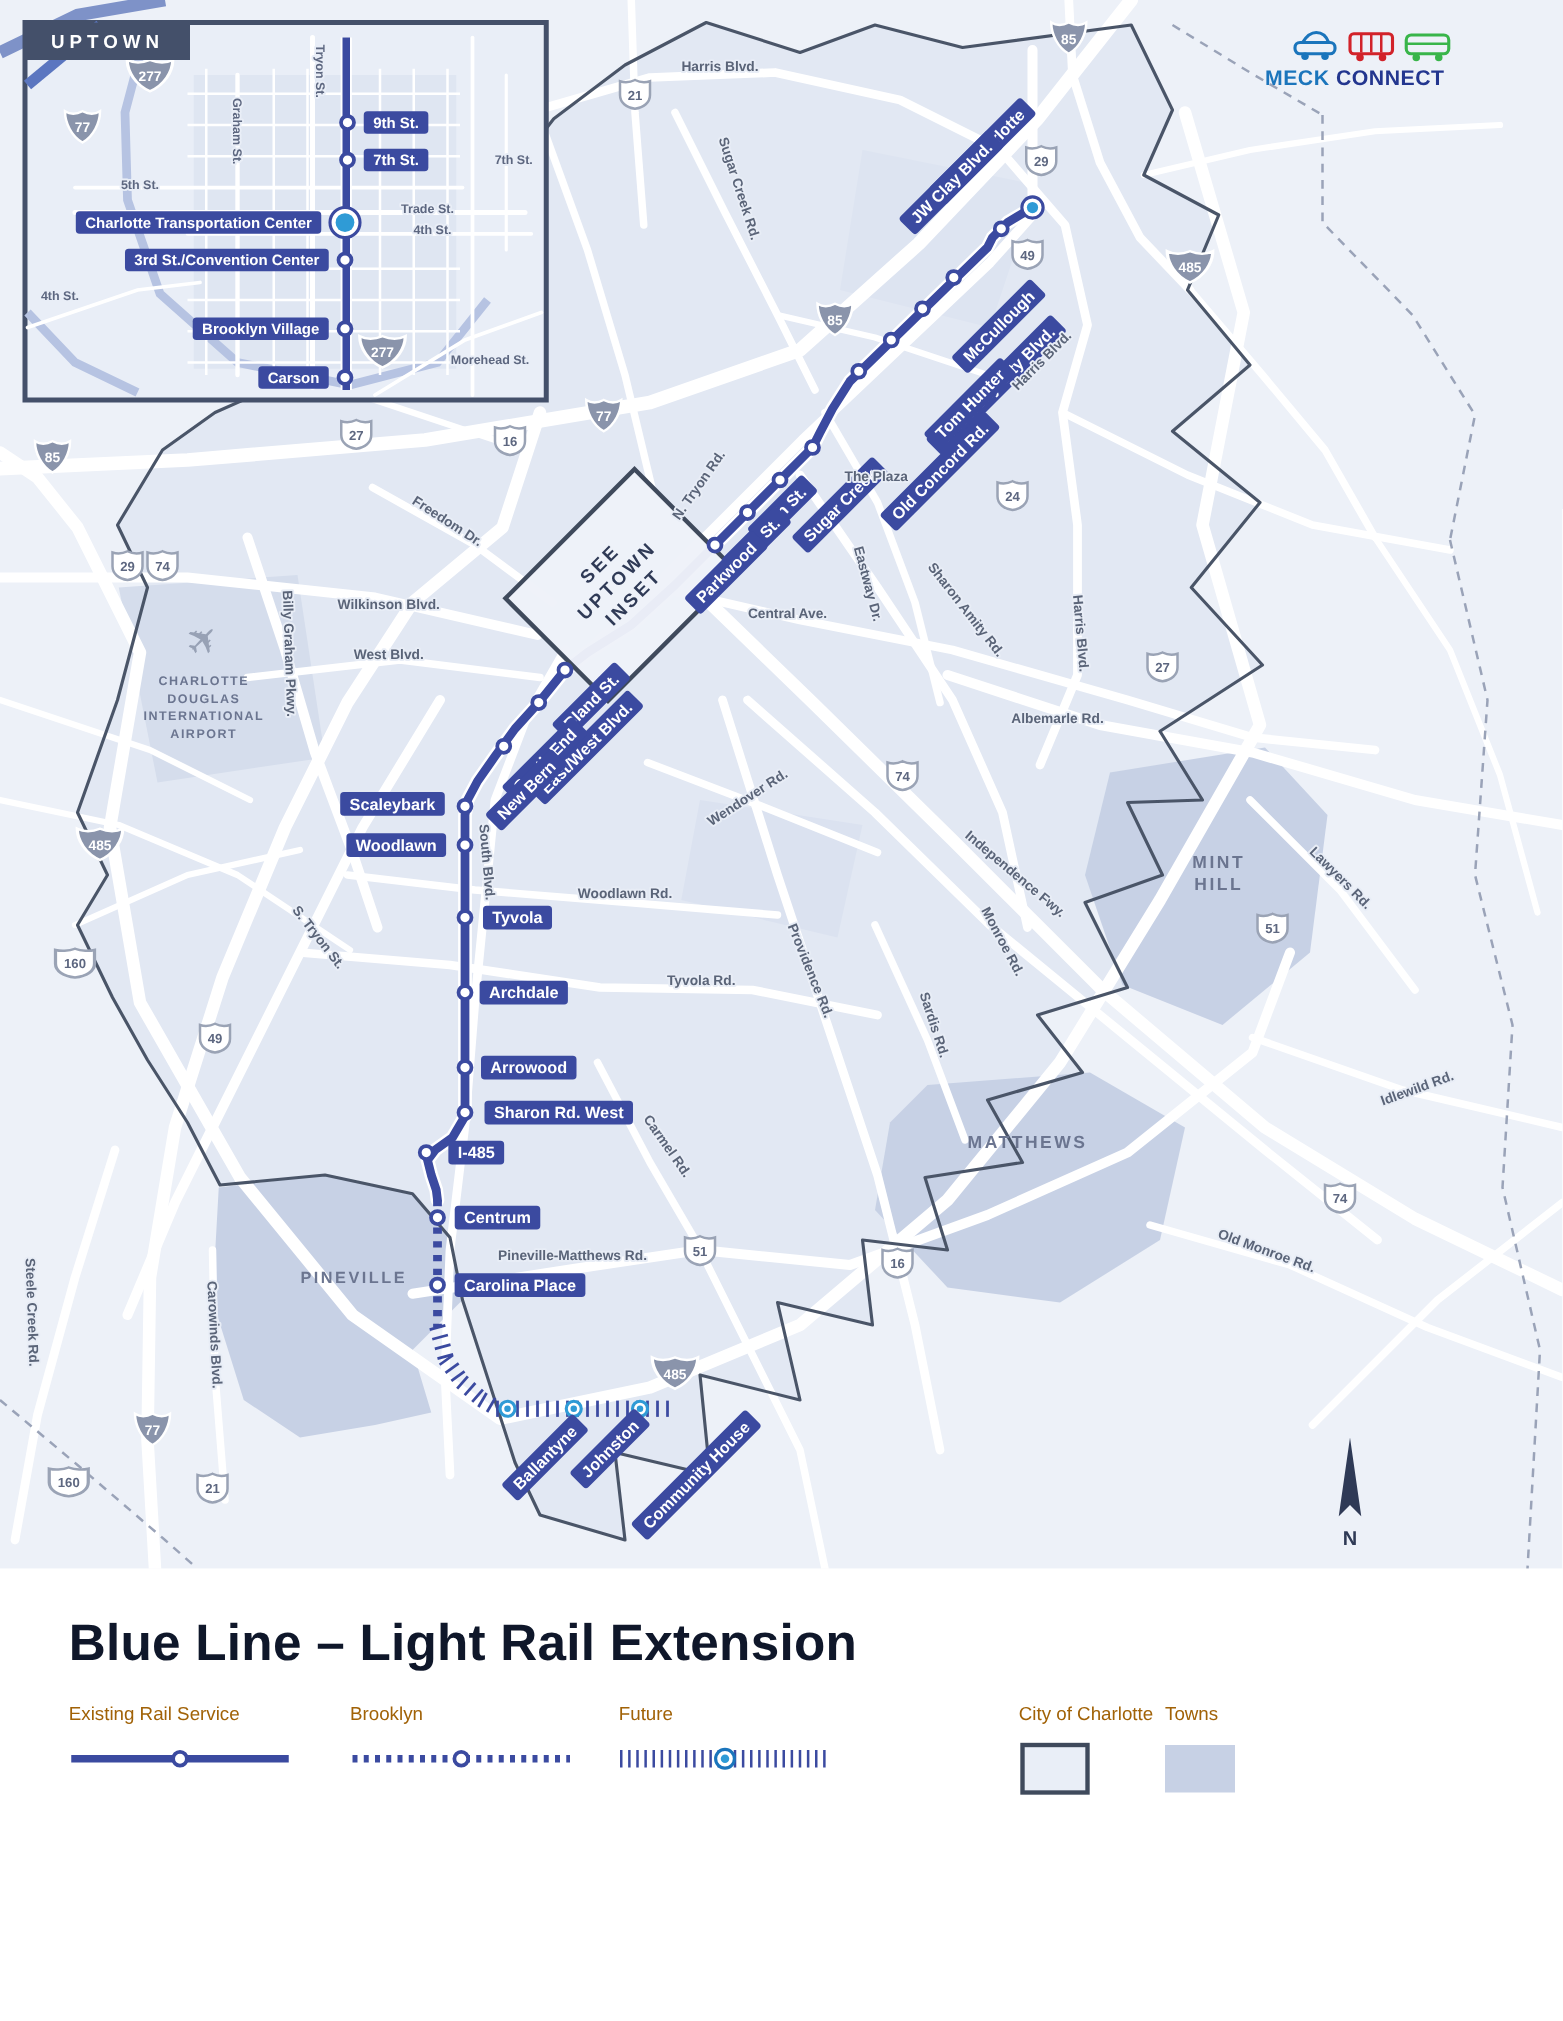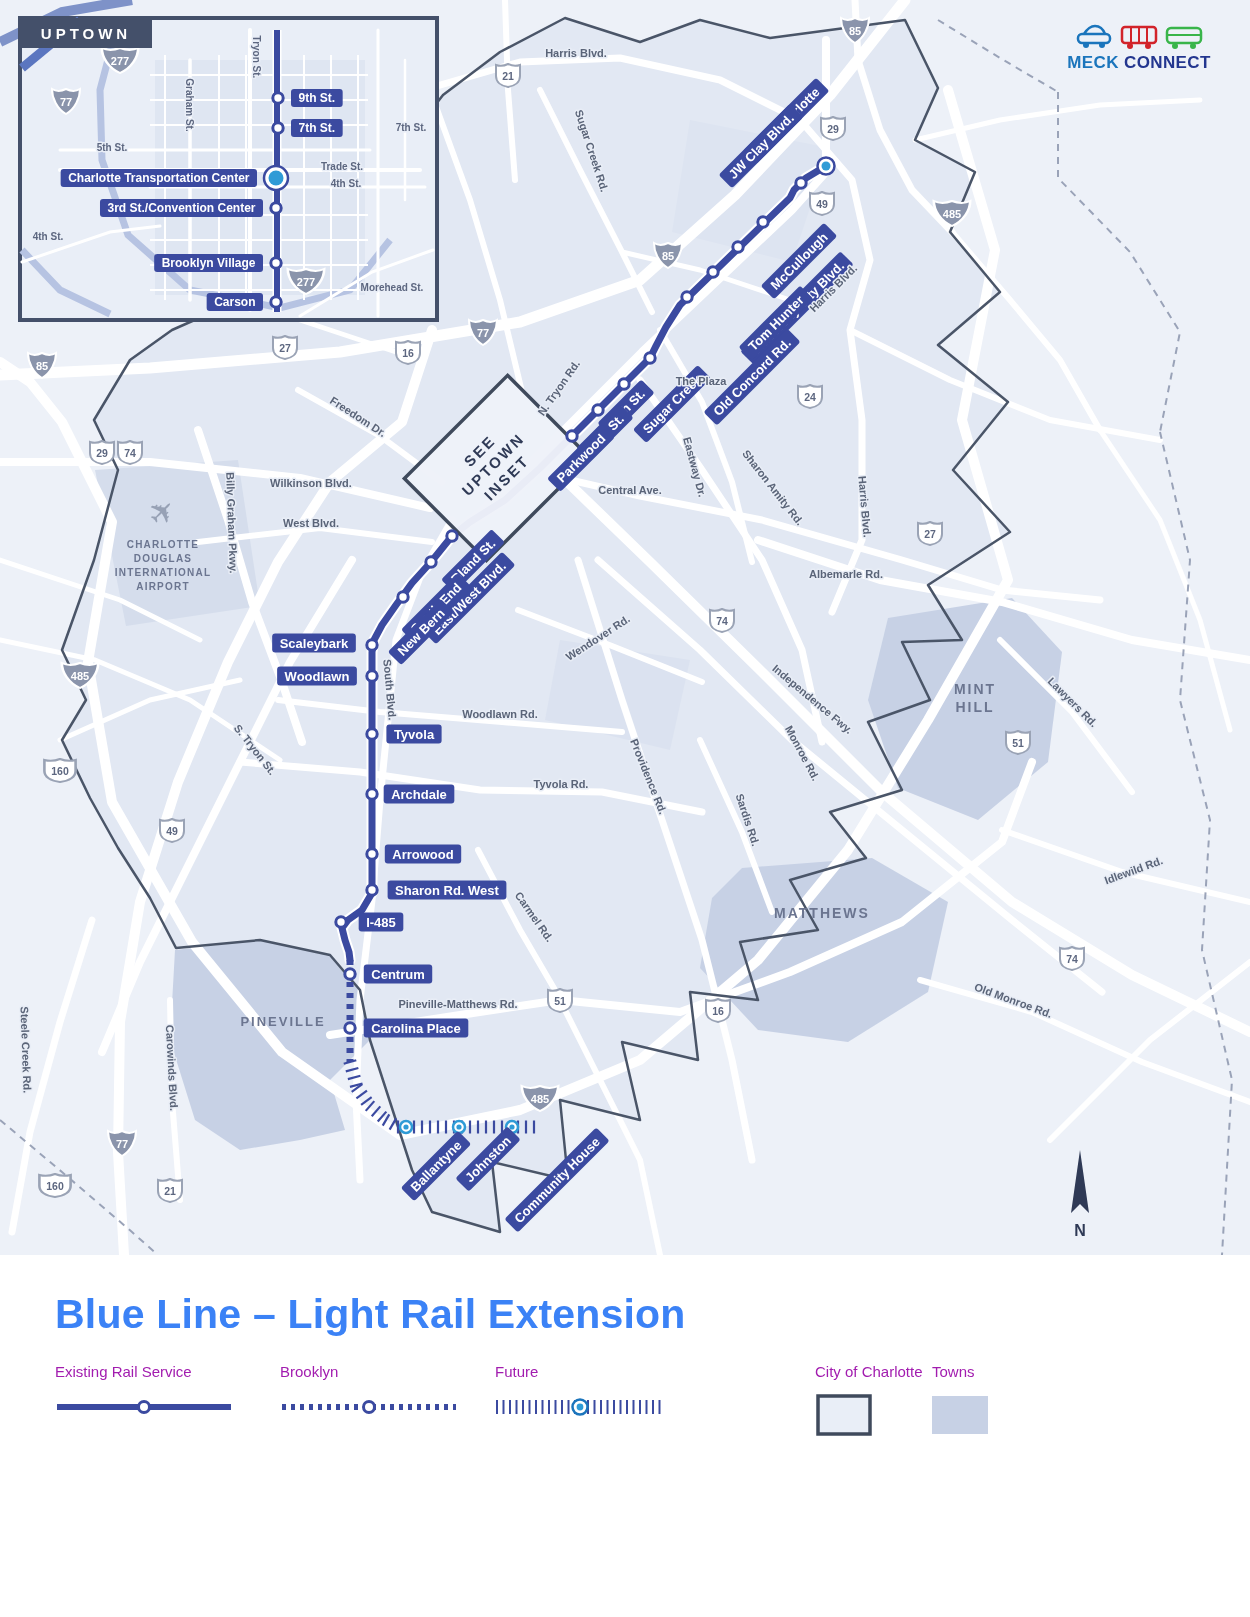--- a/index.html
+++ b/index.html
@@ -1,29 +1,29 @@
 <!DOCTYPE html>
 <html><head>
 <meta charset="utf-8">
 <style>
   *{margin:0;padding:0;box-sizing:border-box}
   html,body{background:#fff}
   body{width:1250px;height:1617px;position:relative;font-family:"Liberation Sans",sans-serif;overflow:hidden}
   .page{position:relative;width:1250px;height:1617px;background:#fff}
   #map-svg{position:absolute;top:0;left:0;display:block}
   #map-svg text{font-family:"Liberation Sans",sans-serif}
-  .logo{position:absolute;top:24px;left:1054px;width:170px;text-align:center}
+  .logo{position:absolute;top:24px;left:1012px;width:170px;}
   .logo-icons{display:flex;justify-content:center;gap:5px;margin-bottom:3px}
   .logo-text{font-size:17px;font-weight:bold;letter-spacing:.4px;white-space:nowrap}
   .logo-text .w1{color:#1b75bc}
   .logo-text .w2{color:#23368f}
   .footer{position:absolute;top:1255px;left:0;width:1250px;height:362px;background:#fff}
-  .title{position:absolute;top:36px;left:55px;font-size:41px;font-weight:700;color:#3b82f6;letter-spacing:.2px}
+  .title{position:absolute;top:36px;left:55px;font-size:41px;font-weight:700;color:#0f172a;letter-spacing:.2px}
   .legend-item{position:absolute;top:108px}
-  .legend-label{font-size:15px;color:#a21caf;margin-bottom:13px}
+  .legend-label{font-size:15px;color:#a16207;margin-bottom:13px}
   .legend-sample{display:block}
 </style>
 </head>
 <body>
 
 <div class="page">
 
   <svg id="map-svg" width="1250" height="1255" viewBox="0 0 1250 1255">
       <rect x="0" y="0" width="1250" height="1255" fill="#edf1f8"></rect>
       <polygon points="443,95 500,52 565,18 640,42 700,20 770,38 905,20 938,88 915,140 975,172 950,232 1000,292 938,345 1008,402 953,470 1010,532 928,585 962,640 902,642 930,700 868,722 902,790 830,812 866,858 790,880 818,930 740,942 758,1000 690,992 698,1060 622,1042 640,1120 560,1100 568,1180 492,1162 500,1232 432,1212 412,1170 370,1040 360,990 330,955 260,940 176,948 150,898 118,848 90,798 62,740 86,700 62,650 94,560 118,470 94,420 130,360 172,330 240,300 310,258 364,198 402,148" fill="#e2e8f3"></polygon>

